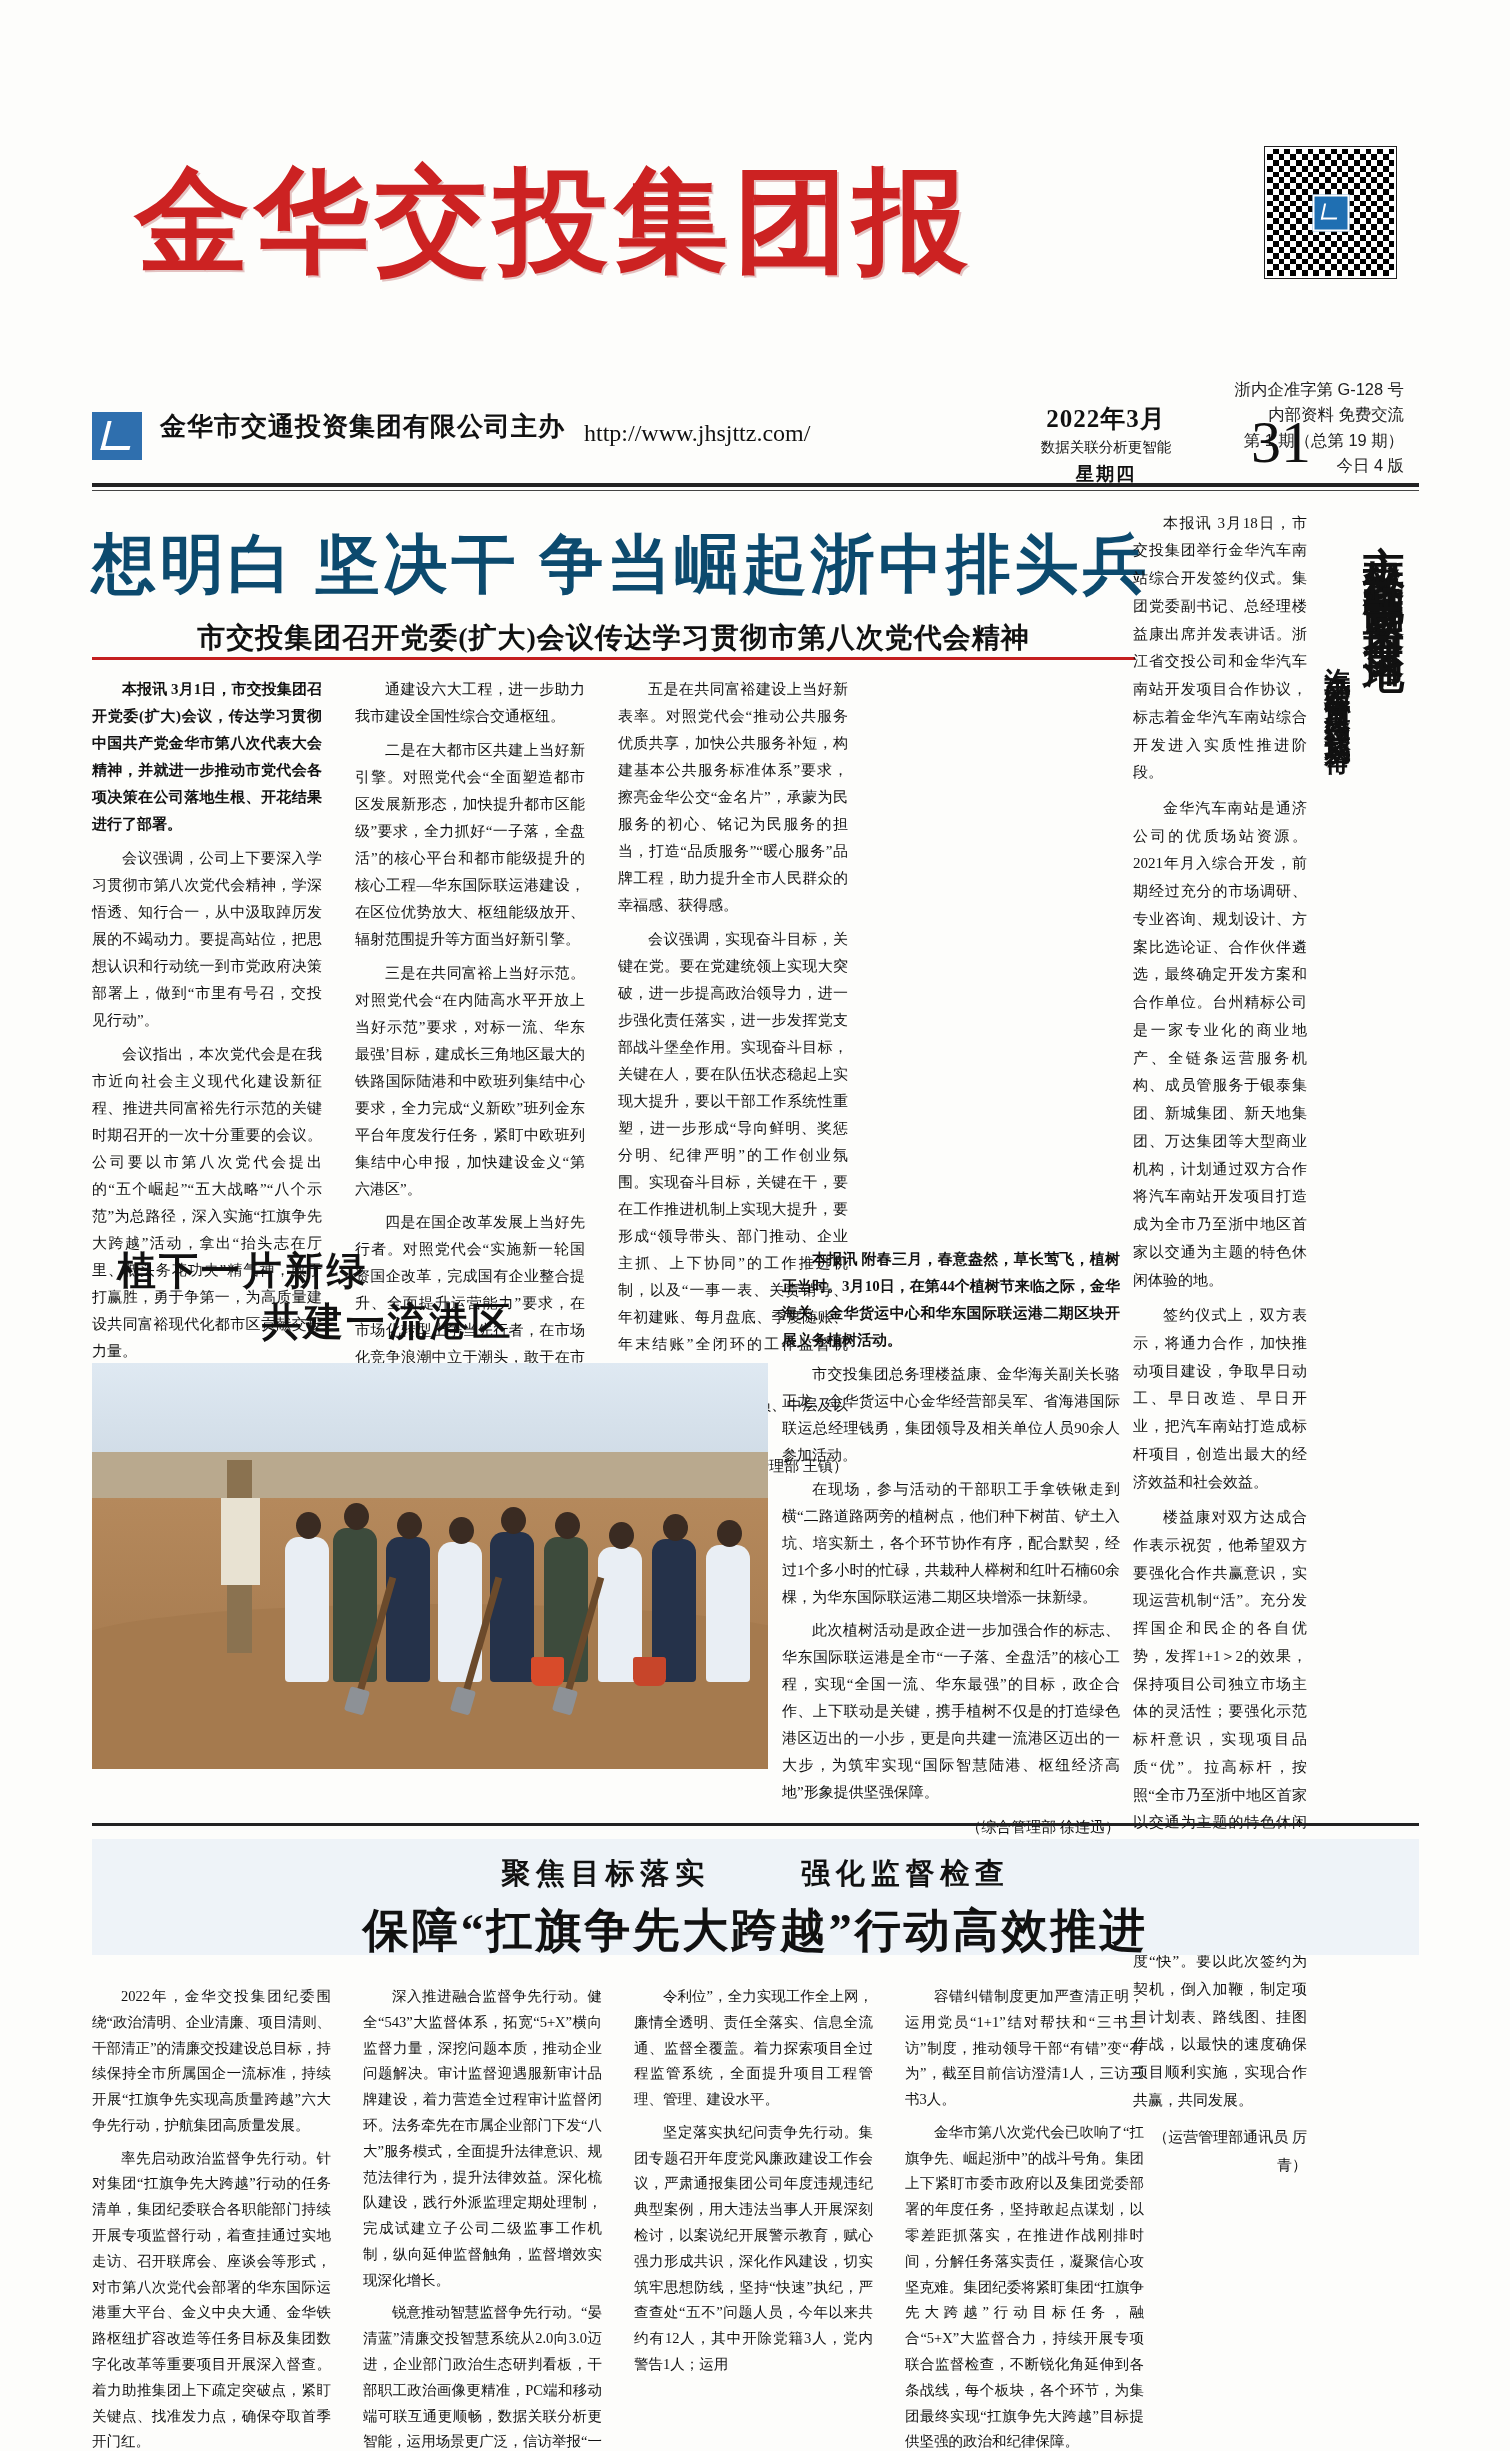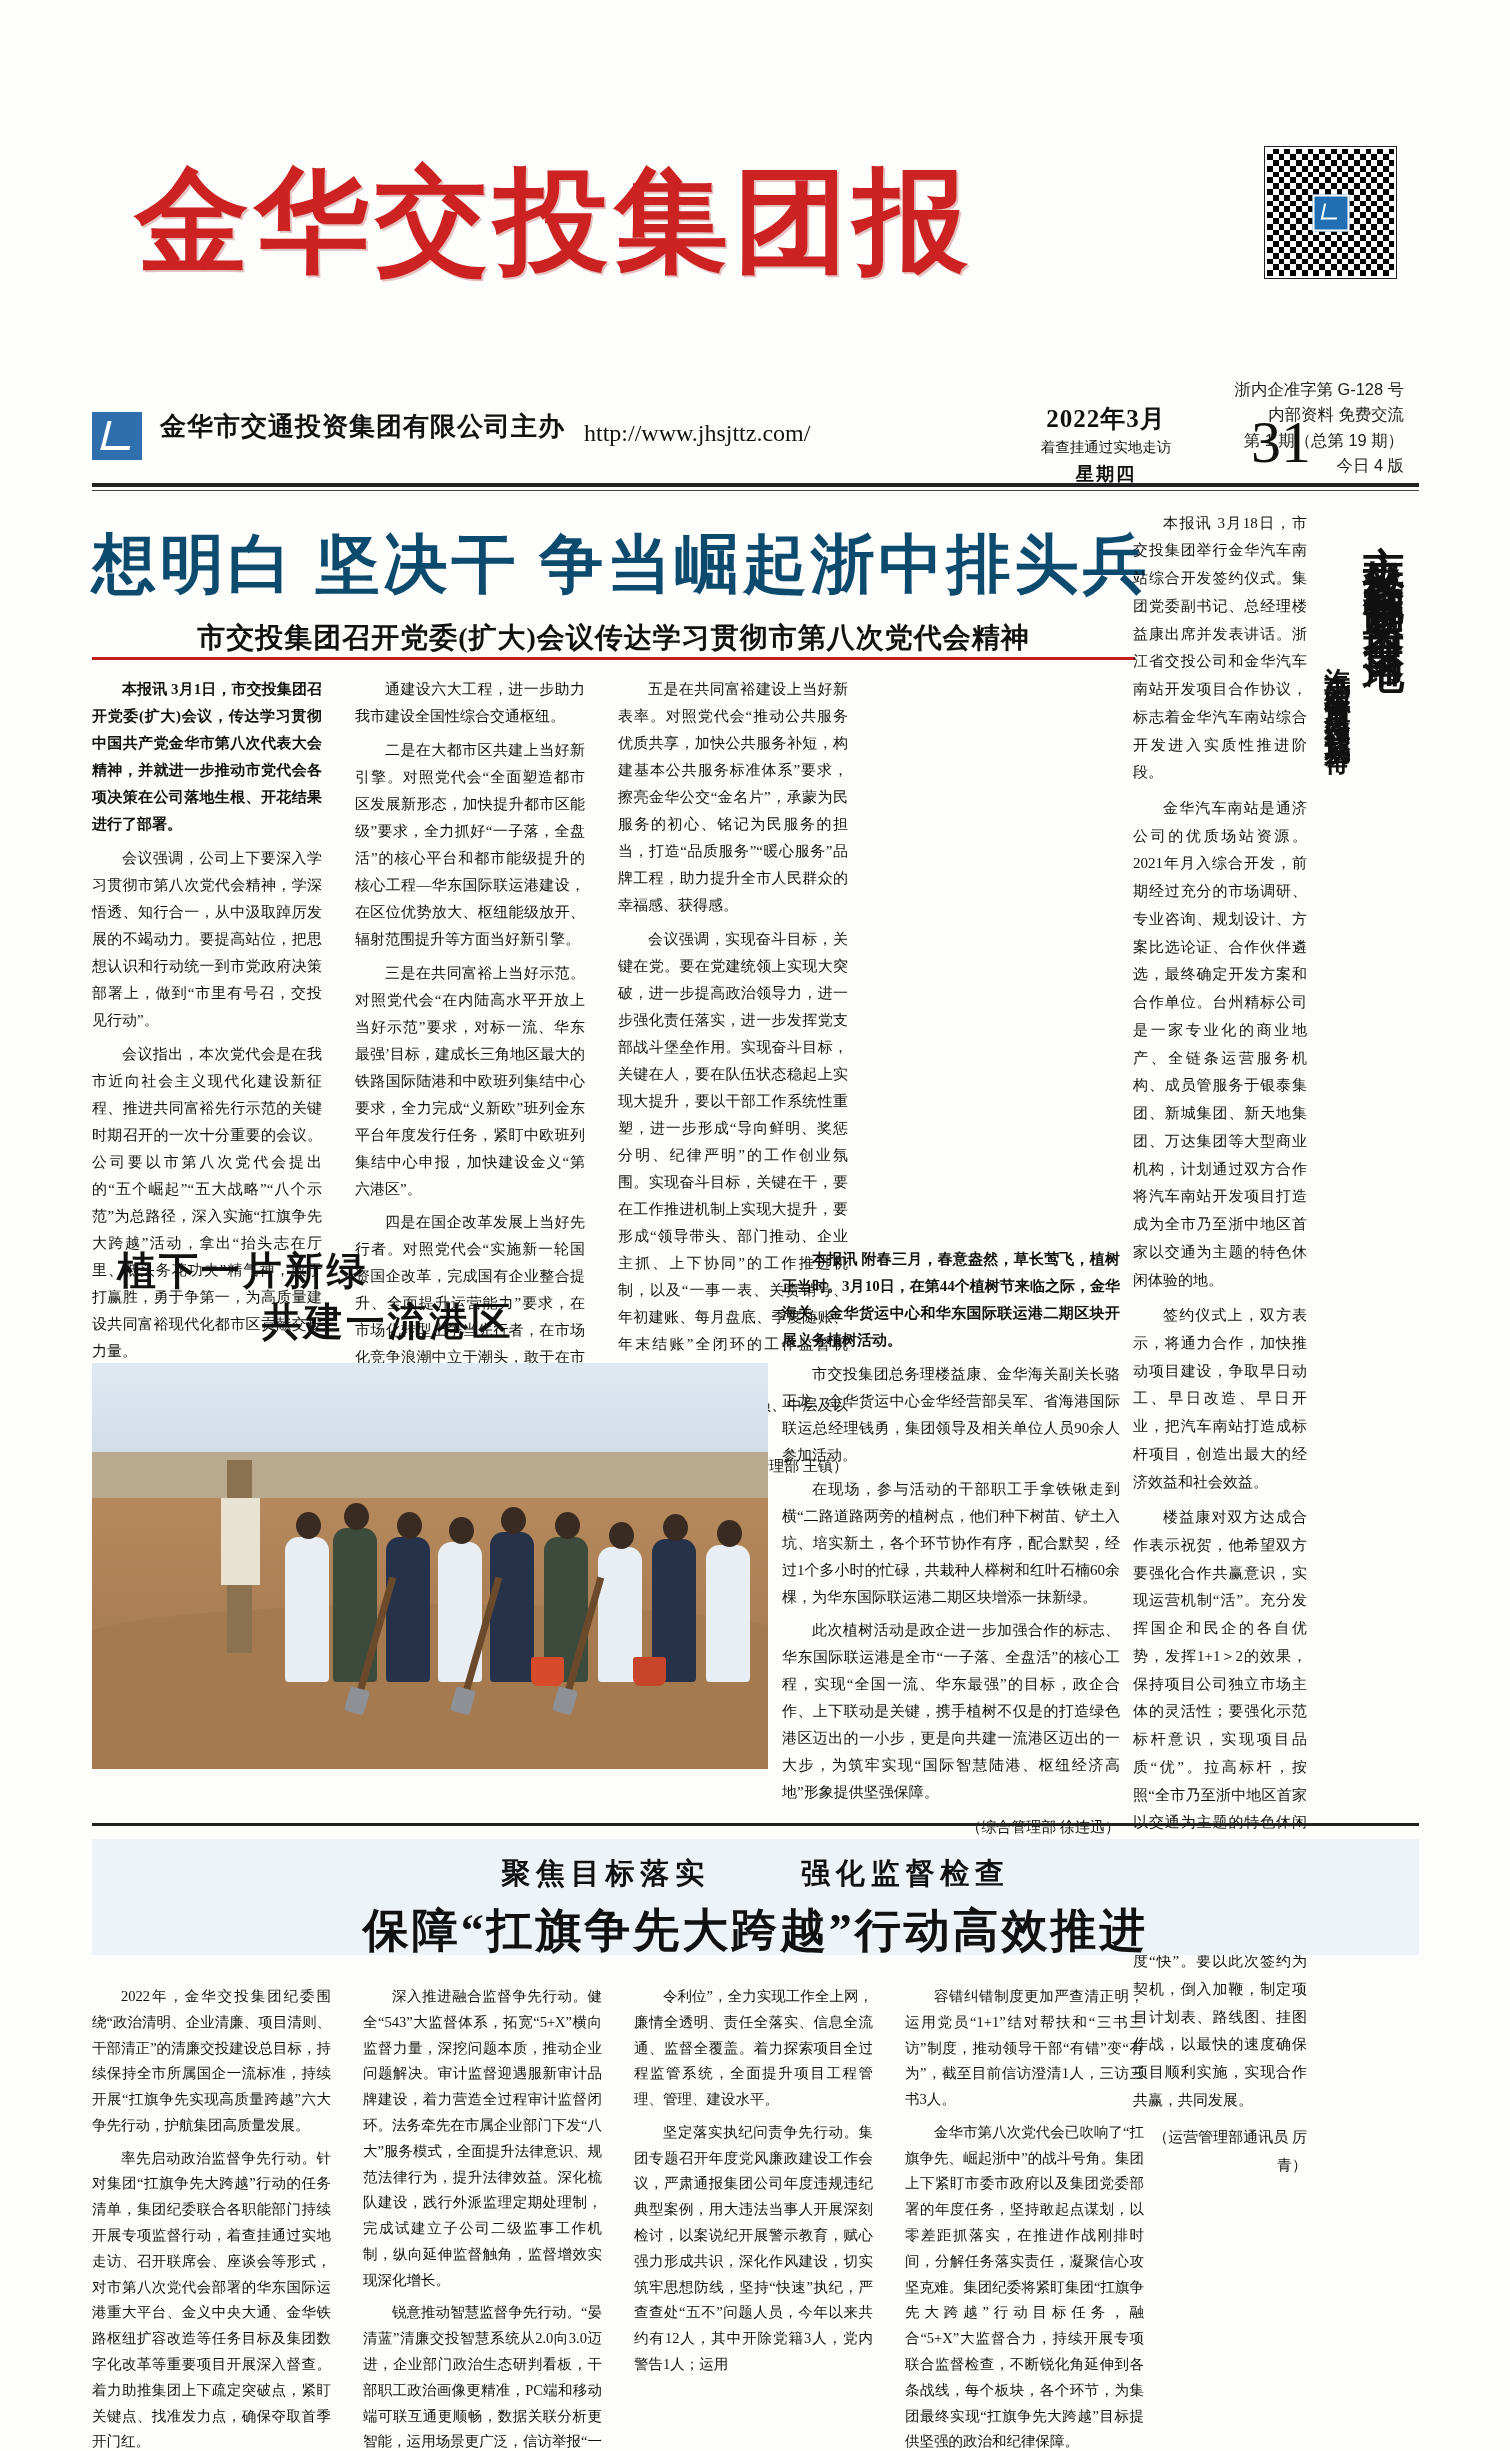--- a/index.html
+++ b/index.html
@@ -227,21 +227,21 @@
     <div>第 1 期（总第 19 期）</div>
     <div>今日 4 版</div>
   </div>
 
   <div class="pub-row">
     <div class="pub-logo"></div>
     <div class="pub-name">金华市交通投资集团有限公司主办</div>
     <div class="pub-url">http://www.jhsjttz.com/</div>
     <div class="date-block">
       <div class="date-greg">2022年3月</div>
-      <div class="date-lunar">着查挂通过实地走访</div>
+      <div class="date-lunar">数据关联分析更智能</div>
       <div class="date-week">星期四</div>
     </div>
     <div class="daynum">31</div>
   </div>
 
   <div class="rule-thick" style="top:483px"></div>
   <div class="rule-thin" style="top:490px"></div>
 
   <div class="headline-wrap">
     <div class="headline-main">想明白 坚决干 争当崛起浙中排头兵</div>

